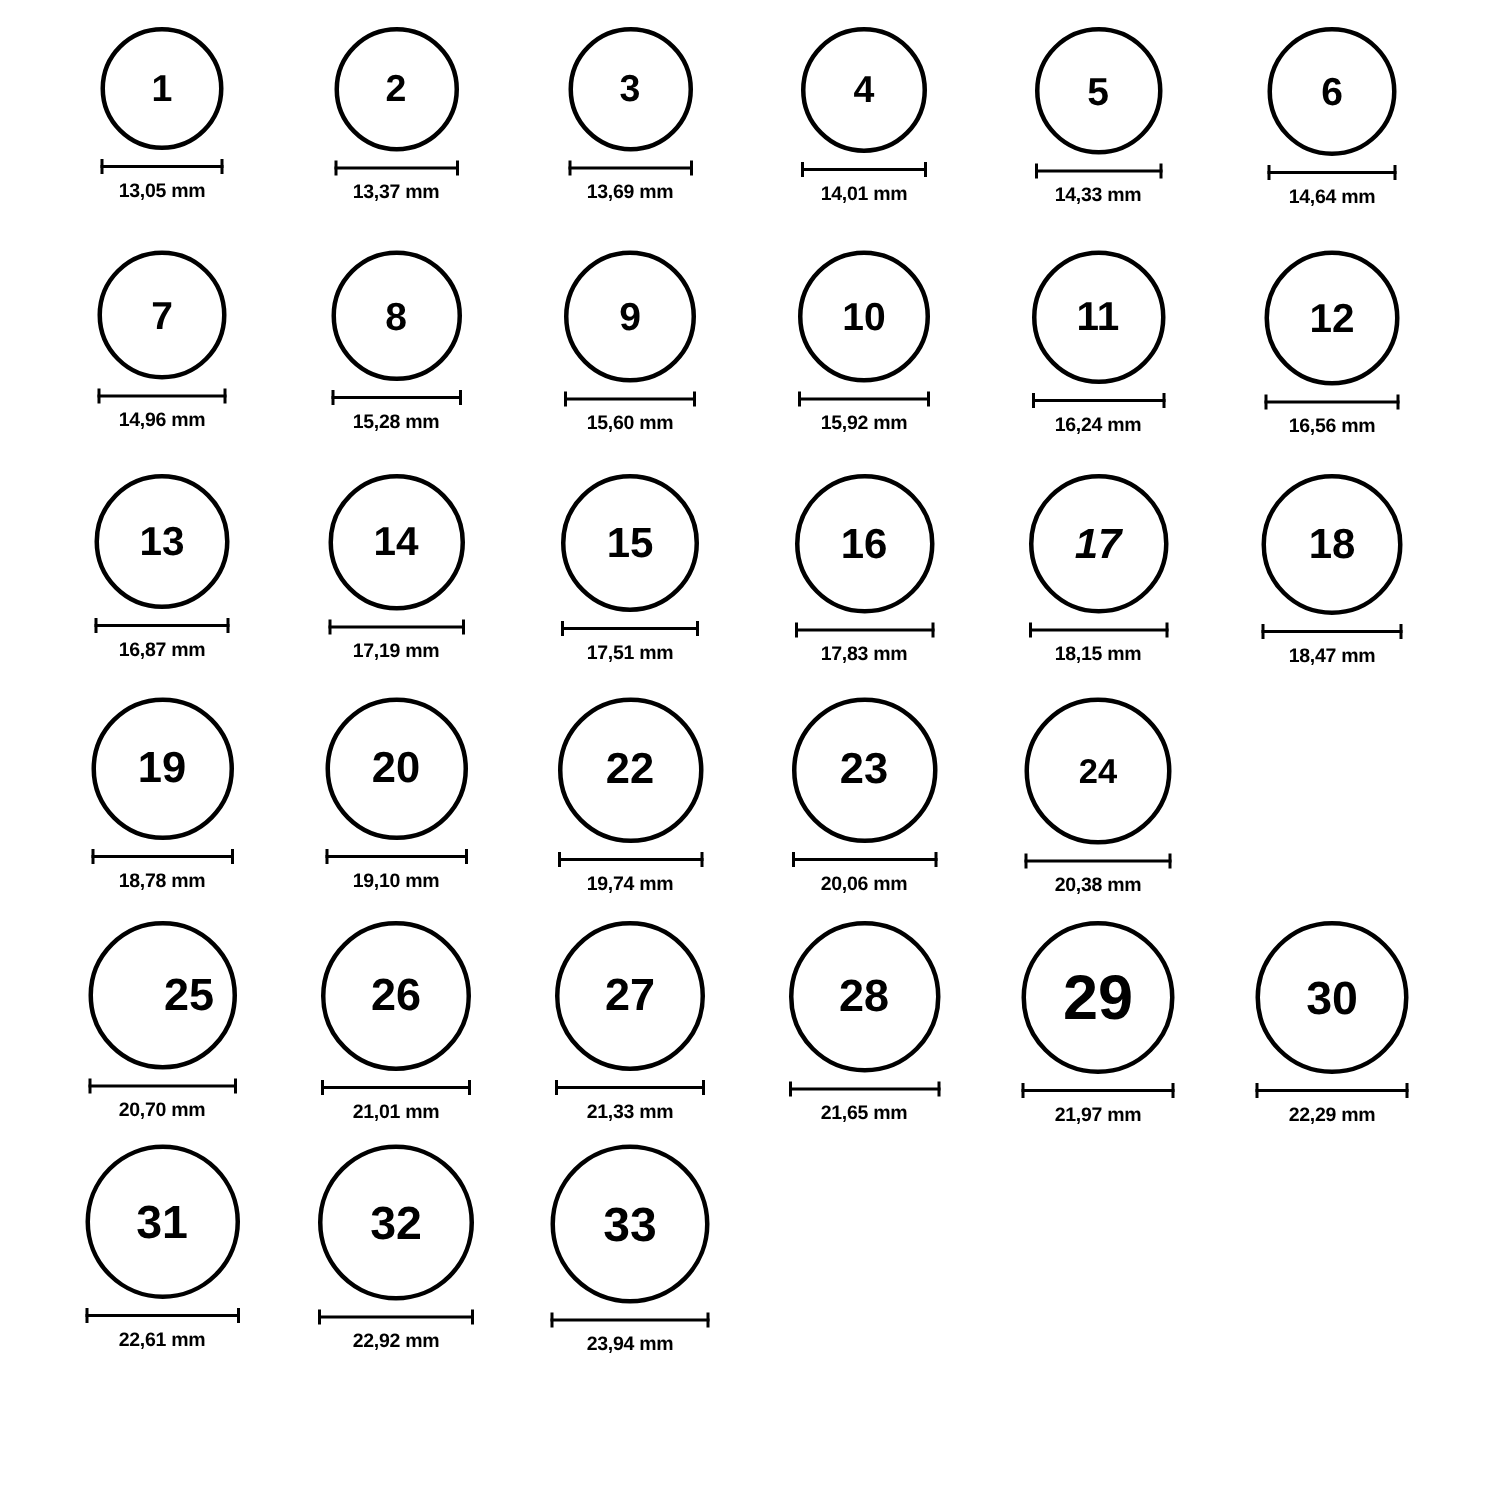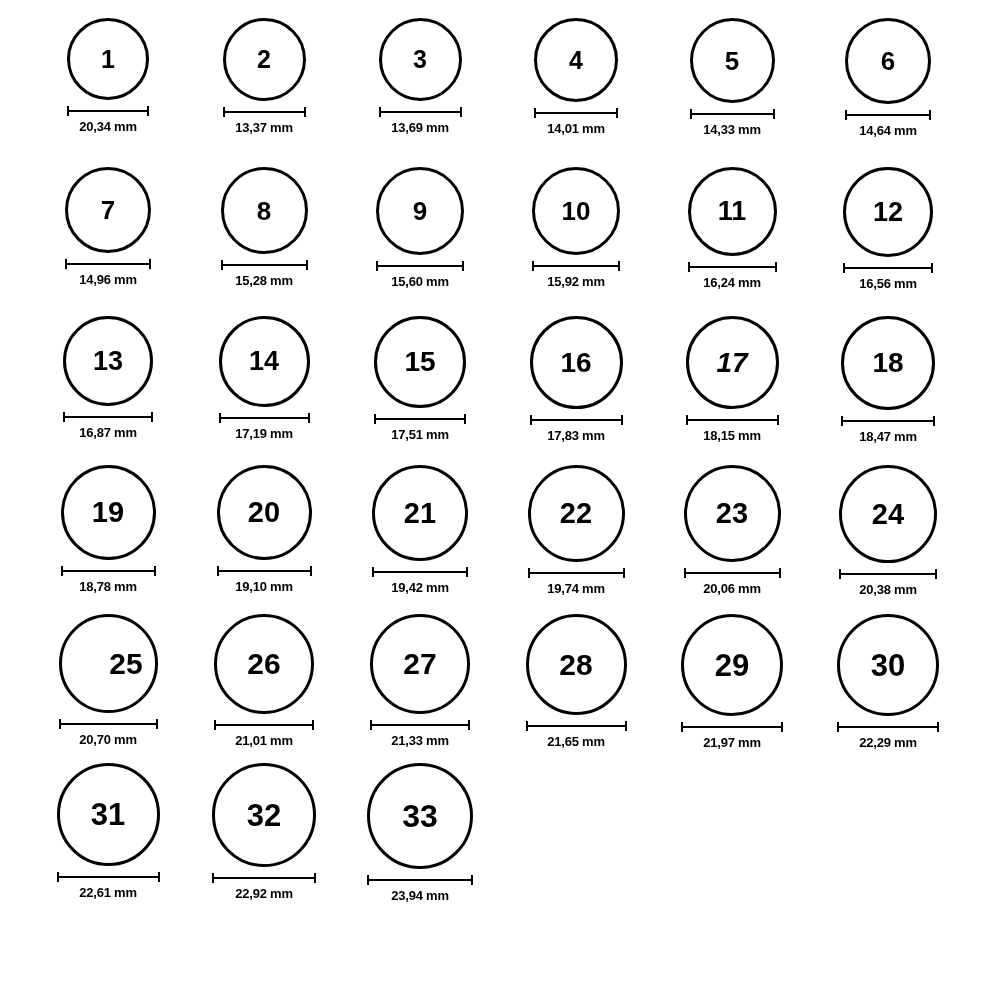--- a/index.html
+++ b/index.html
@@ -99,21 +99,21 @@
       <div class="size-cell">
         <div class="ring-circle" style="width: 82px; height: 82px;">
           <span class="ring-number" style="font-size: 25px;">1</span>
         </div>
         <div class="measure">
           <div class="caliper" style="width: 82px;">
             <span class="bar"></span>
             <span class="tick-left"></span>
             <span class="tick-right"></span>
           </div>
-          <div class="mm-label">20,34 mm</div>
+          <div class="mm-label">13,05 mm</div>
         </div>
       </div>
       <div class="size-cell">
         <div class="ring-circle" style="width: 83px; height: 83px;">
           <span class="ring-number" style="font-size: 25px;">2</span>
         </div>
         <div class="measure">
           <div class="caliper" style="width: 83px;">
             <span class="bar"></span>
             <span class="tick-left"></span>
@@ -356,33 +356,20 @@
         <div class="measure">
           <div class="caliper" style="width: 95px;">
             <span class="bar"></span>
             <span class="tick-left"></span>
             <span class="tick-right"></span>
           </div>
           <div class="mm-label">19,10 mm</div>
         </div>
       </div>
       <div class="size-cell">
-        <div class="ring-circle" style="width: 96px; height: 96px;">
-          <span class="ring-number" style="font-size: 29px;">21</span>
-        </div>
-        <div class="measure">
-          <div class="caliper" style="width: 96px;">
-            <span class="bar"></span>
-            <span class="tick-left"></span>
-            <span class="tick-right"></span>
-          </div>
-          <div class="mm-label">19,42 mm</div>
-        </div>
-      </div>
-      <div class="size-cell">
         <div class="ring-circle" style="width: 97px; height: 97px;">
           <span class="ring-number" style="font-size: 29px;">22</span>
         </div>
         <div class="measure">
           <div class="caliper" style="width: 97px;">
             <span class="bar"></span>
             <span class="tick-left"></span>
             <span class="tick-right"></span>
           </div>
           <div class="mm-label">19,74 mm</div>
@@ -396,21 +383,21 @@
           <div class="caliper" style="width: 97px;">
             <span class="bar"></span>
             <span class="tick-left"></span>
             <span class="tick-right"></span>
           </div>
           <div class="mm-label">20,06 mm</div>
         </div>
       </div>
       <div class="size-cell">
         <div class="ring-circle" style="width: 98px; height: 98px;">
-          <span class="ring-number" style="font-size: 29px;">24</span>
+          <span class="ring-number" style="font-size: 23px;">24</span>
         </div>
         <div class="measure">
           <div class="caliper" style="width: 98px;">
             <span class="bar"></span>
             <span class="tick-left"></span>
             <span class="tick-right"></span>
           </div>
           <div class="mm-label">20,38 mm</div>
         </div>
       </div>
@@ -463,21 +450,21 @@
           <div class="caliper" style="width: 101px;">
             <span class="bar"></span>
             <span class="tick-left"></span>
             <span class="tick-right"></span>
           </div>
           <div class="mm-label">21,65 mm</div>
         </div>
       </div>
       <div class="size-cell">
         <div class="ring-circle" style="width: 102px; height: 102px;">
-          <span class="ring-number" style="font-size: 31px;">29</span>
+          <span class="ring-number" style="font-size: 42px;">29</span>
         </div>
         <div class="measure">
           <div class="caliper" style="width: 102px;">
             <span class="bar"></span>
             <span class="tick-left"></span>
             <span class="tick-right"></span>
           </div>
           <div class="mm-label">21,97 mm</div>
         </div>
       </div>

